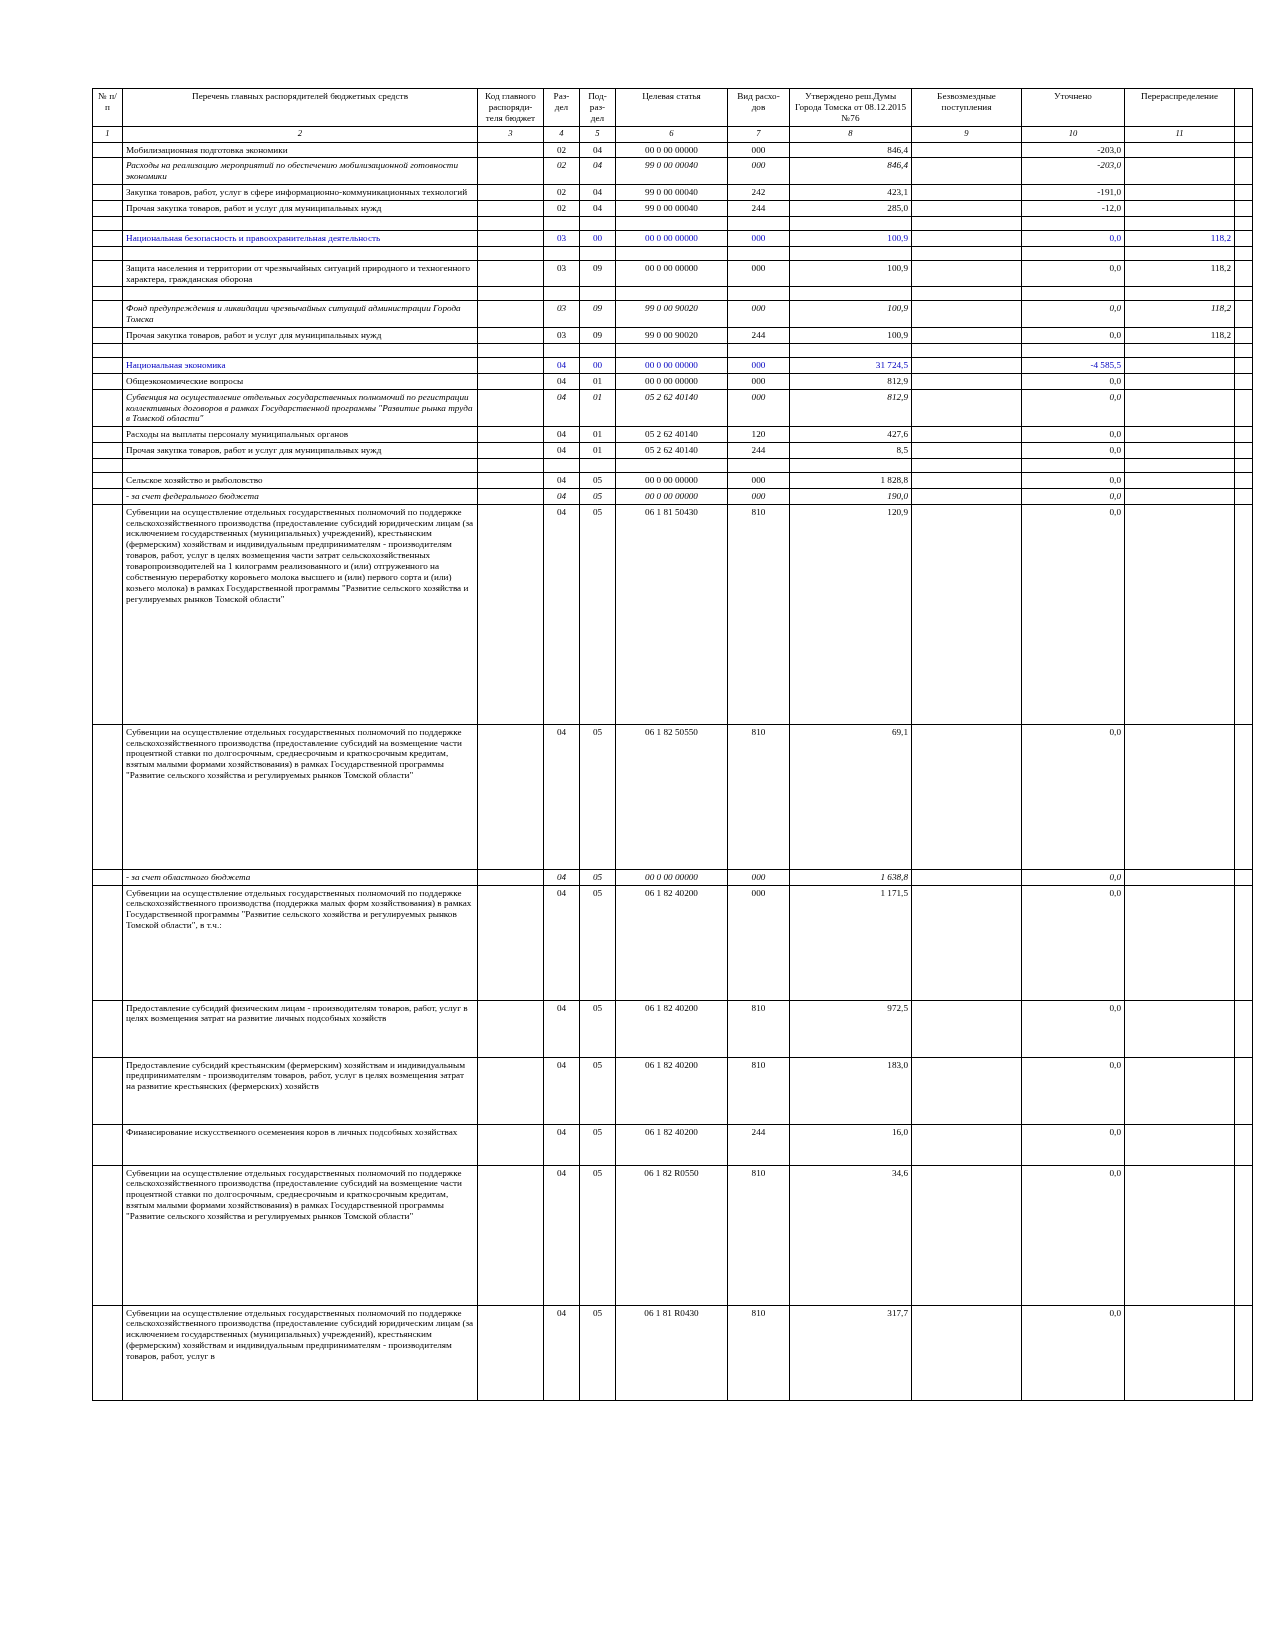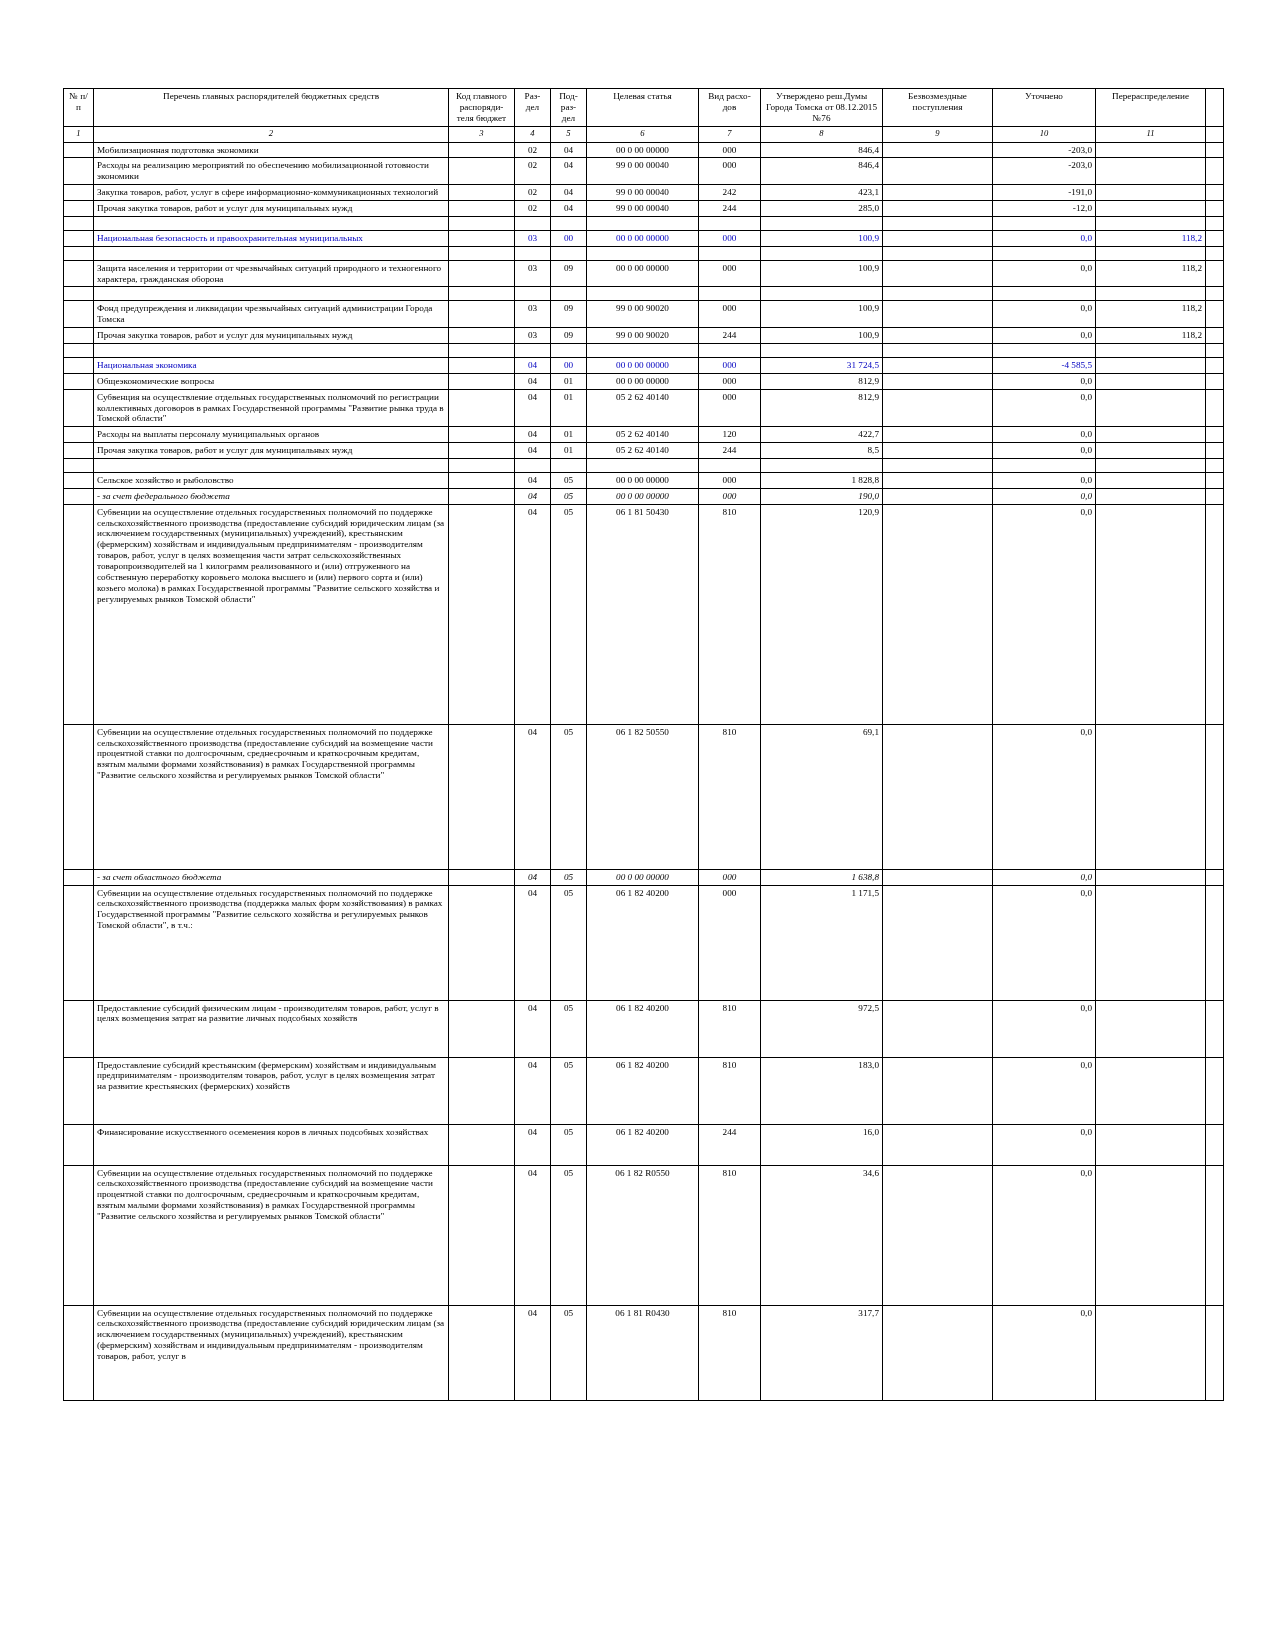--- a/index.html
+++ b/index.html
@@ -11,21 +11,21 @@
     width: 1275px;
     height: 1650px;
     font-family: "Liberation Serif", serif;
     color: #000;
   }
   .page {
     position: relative;
     width: 1275px;
     height: 1650px;
     box-sizing: border-box;
-    padding: 88px 60px 0 63px;
+    padding: 88px 60px 0 92px;
   }
   table.budget {
     border-collapse: collapse;
     table-layout: fixed;
     width: 1110px;
   }
   table.budget td, table.budget th {
     border: 1px solid #000;
     vertical-align: top;
     padding: 2px 3px;
@@ -60,21 +60,21 @@
     font-style: italic;
     padding: 1px 2px;
     height: 13px;
   }
 
   .c { text-align: center; }
   .r { text-align: right; }
 
   .lvl1 { font-weight: bold; font-size: 10.6px; color: #0000c0; }
   .lvl1b { font-weight: bold; font-size: 10.6px; color: #000; }
-  .lvl2 { font-weight: bold; font-size: 9.6px; }
+  .lvl2 { font-weight: bold; font-size: 9.6px; font-style: italic; }
   .lvl3 { font-weight: normal; font-size: 9.0px; }
   .lvl-i { font-style: italic; font-size: 8.8px; margin-top: 28px; }
   .bold { font-weight: bold; margin-left: 16px; }
 
   .indent1 { padding-left: 8px; }
   .indent2 { padding-left: 16px; }
 
   .tall-name { font-size: 9.0px; line-height: 1.25; }
 
   .spacer td { border: 1px solid #000; height: 9px; padding: 0; }
@@ -206,21 +206,21 @@
           <td></td>
           <td></td>
           <td></td>
           <td></td>
           <td></td>
           <td></td>
           <td></td>
         </tr>
         <tr>
           <td class="c"></td>
-          <td class="lvl1">Национальная безопасность и правоохранительная муниципальных</td>
+          <td class="lvl1">Национальная безопасность и правоохранительная деятельность</td>
           <td class="c lvl1"></td>
           <td class="c lvl1">03</td>
           <td class="c lvl1">00</td>
           <td class="c lvl1">00 0 00 00000</td>
           <td class="c lvl1">000</td>
           <td class="r lvl1">100,9</td>
           <td class="r lvl1"></td>
           <td class="r lvl1">0,0</td>
           <td class="r lvl1">118,2</td>
           <td></td>
@@ -352,21 +352,21 @@
           <td></td>
         </tr>
         <tr>
           <td class="c"></td>
           <td class="lvl3 indent2">Расходы на выплаты персоналу муниципальных органов</td>
           <td class="c"></td>
           <td class="c">04</td>
           <td class="c">01</td>
           <td class="c">05 2 62 40140</td>
           <td class="c">120</td>
-          <td class="r">422,7</td>
+          <td class="r">427,6</td>
           <td class="r"></td>
           <td class="r">0,0</td>
           <td class="r"></td>
           <td></td>
         </tr>
         <tr>
           <td class="c"></td>
           <td class="lvl3 indent2">Прочая закупка товаров, работ и услуг для муниципальных нужд</td>
           <td class="c"></td>
           <td class="c">04</td>

